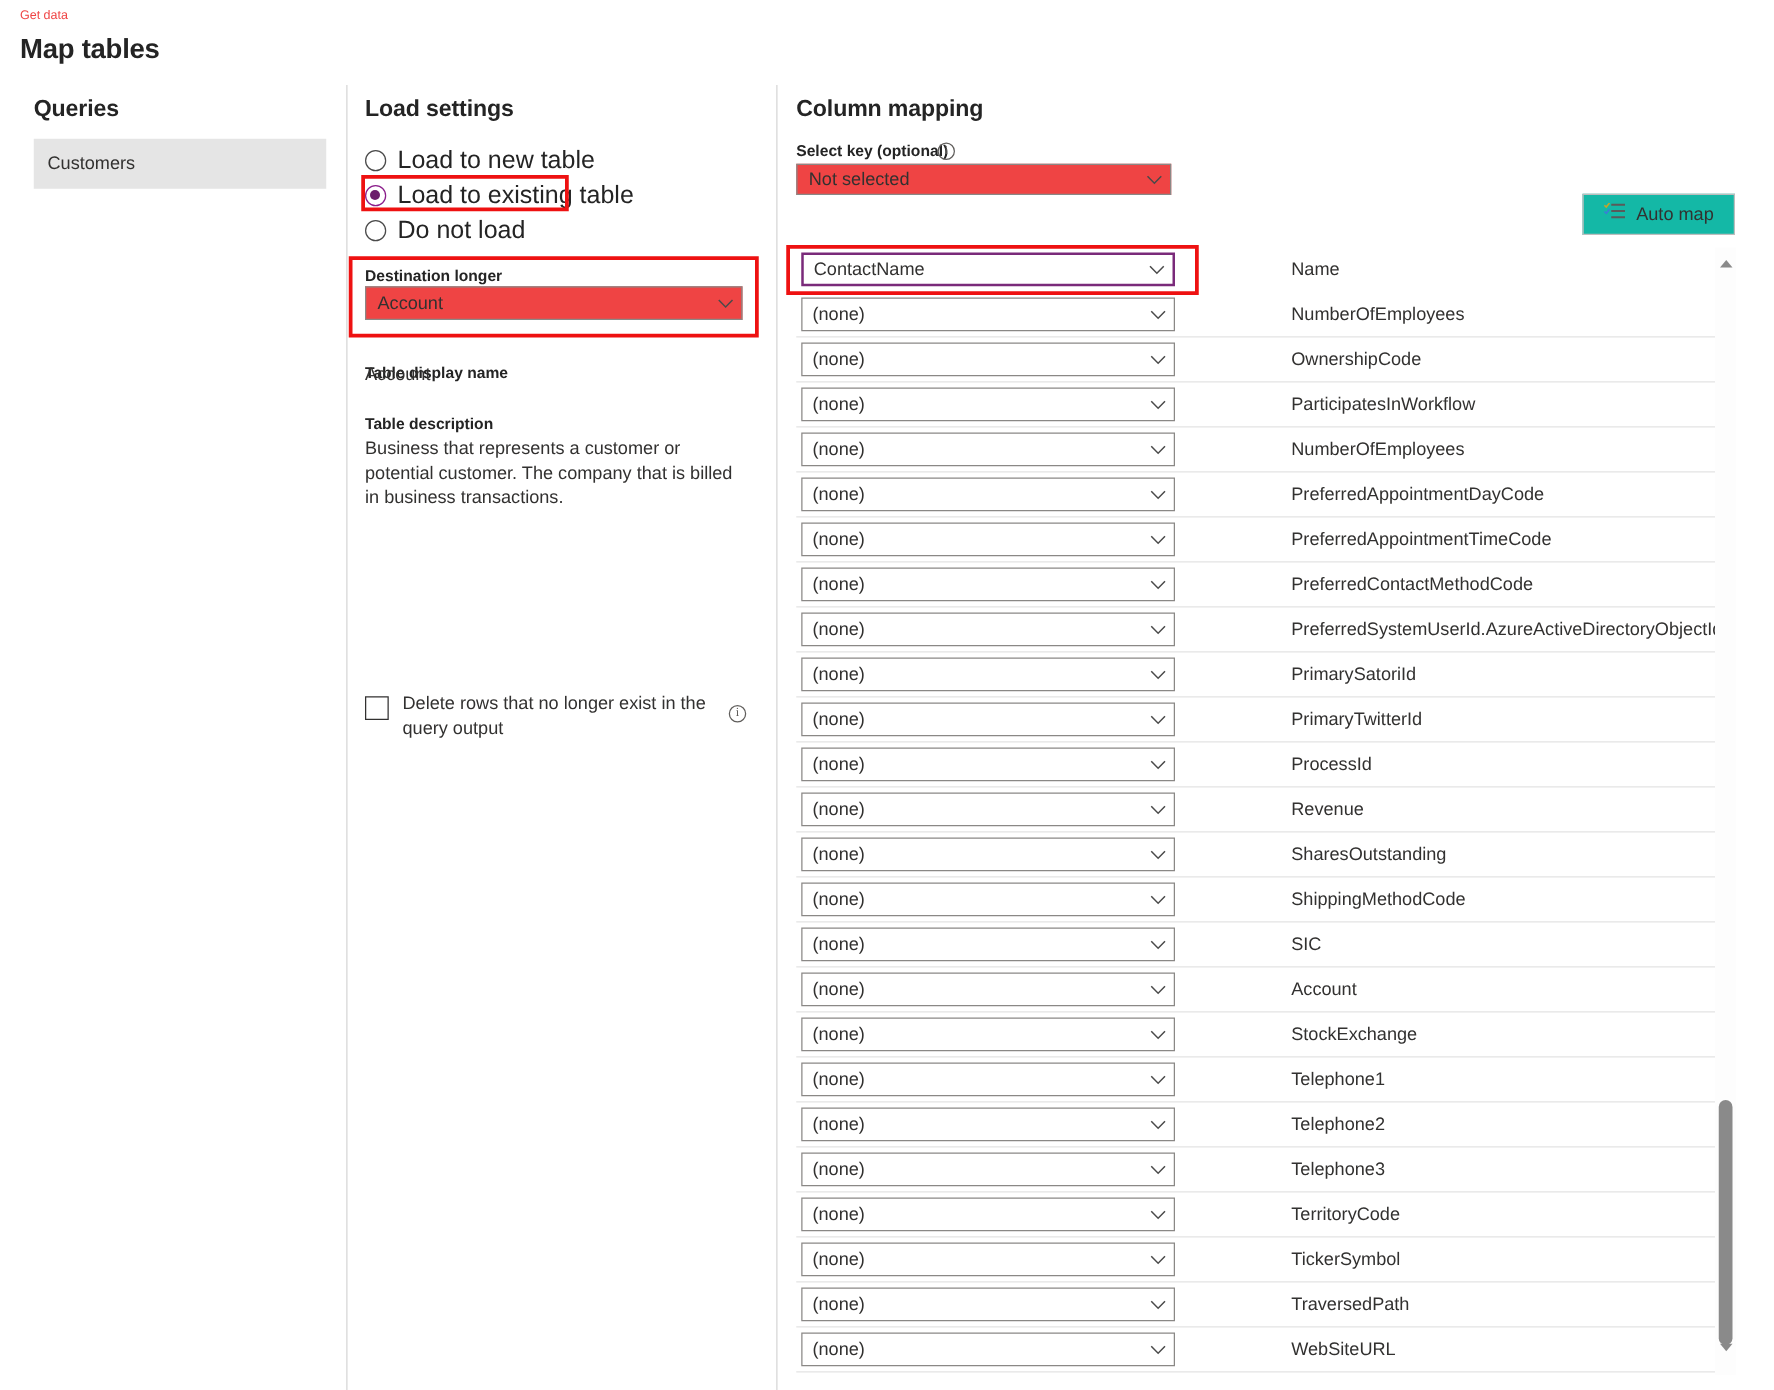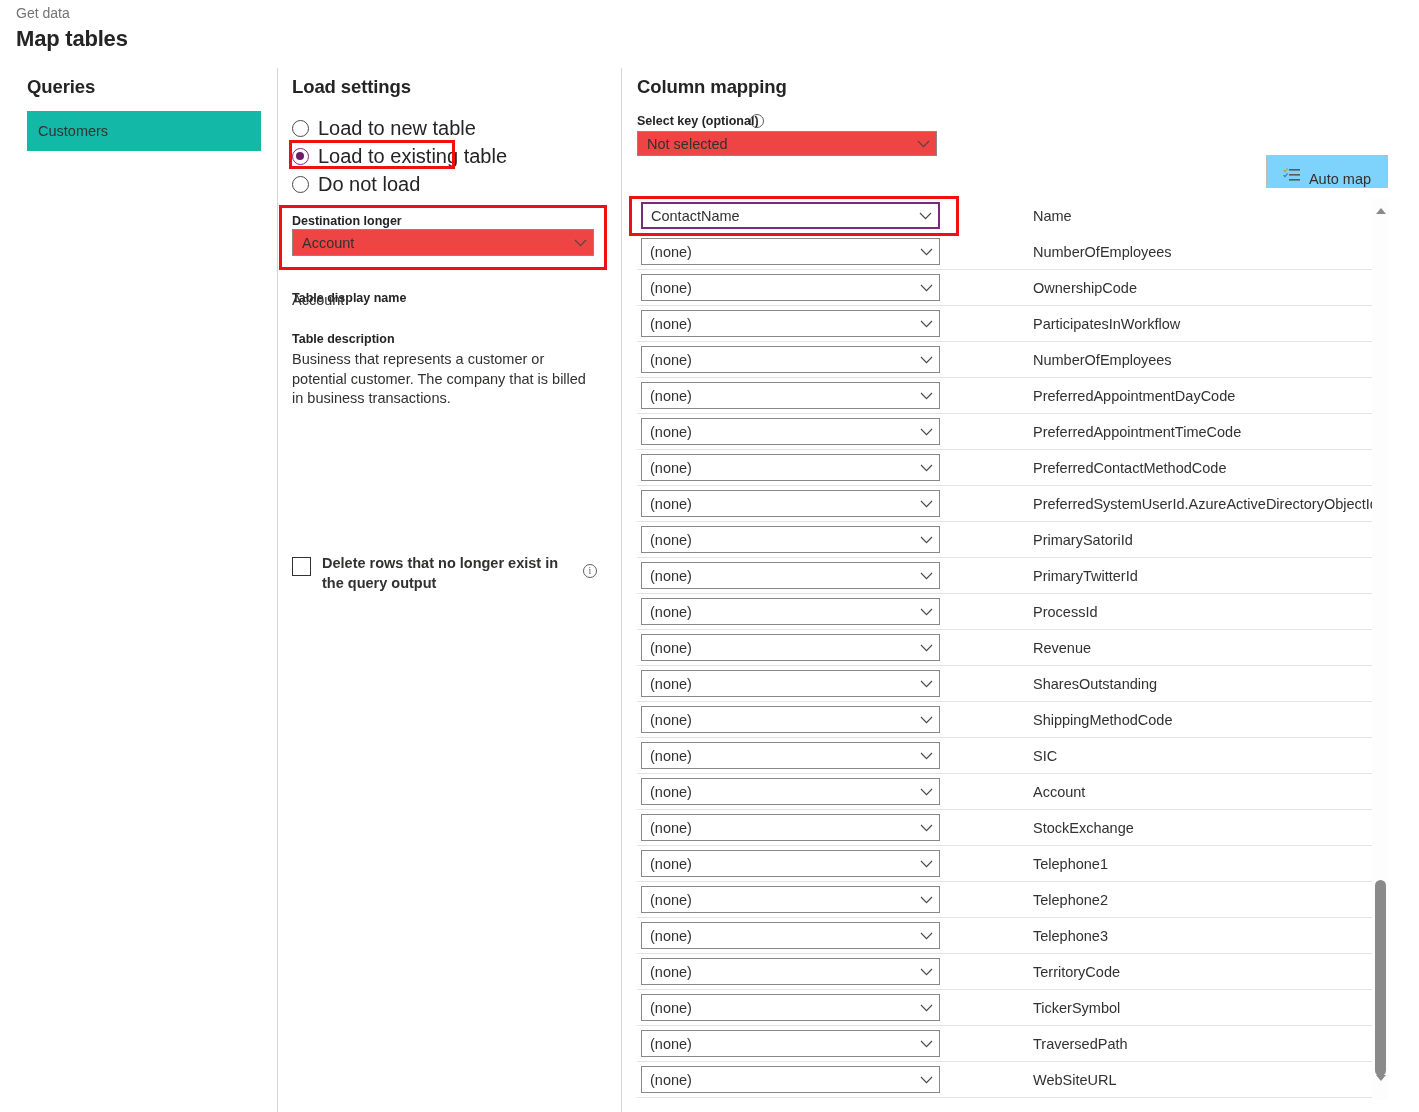--- a/index.html
+++ b/index.html
@@ -16,22 +16,22 @@
     position: relative;
   }
 
   
   .page-header {
     position: absolute;
     left: 16px;
     top: 4px;
   }
   .breadcrumb {
-    font-size: 14px;
-    color: #737373;
+    font-size: 10px;
+    color: #ef4444;
     line-height: 18px;
   }
   .page-title {
     font-size: 22px;
     font-weight: bold;
     color: #242424;
     line-height: 30px;
     margin-top: 2px;
     letter-spacing: -0.2px;
   }
@@ -57,21 +57,21 @@
   }
 
   
   #queries-heading { left: 27px; top: 76px; }
   .query-item {
     position: absolute;
     left: 27px;
     top: 111px;
     width: 234px;
     height: 40px;
-    background: #14b8a6;
+    background: #e5e5e5;
     font-size: 14.5px;
     color: #323130;
     display: flex;
     align-items: center;
     padding-left: 11px;
     box-sizing: border-box;
     cursor: pointer;
   }
 
   
@@ -180,21 +180,20 @@
   #tdesc-label { left: 292px; top: 332px; }
   #tdesc-value { left: 292px; top: 350px; width: 308px; }
 
   .checkbox-row {
     position: absolute;
     left: 292px;
     top: 553px;
     width: 312px;
     display: flex;
     align-items: flex-start;
-    font-weight: bold;
   }
   .cbox {
     width: 19px;
     height: 19px;
     border: 1.4px solid #323130;
     box-sizing: border-box;
     background: #fff;
     flex: none;
     margin-top: 4px;
     cursor: pointer;
@@ -238,24 +237,24 @@
   #selkey-info  { position: absolute; left: 750px; top: 114px; }
   #selkey-combo { left: 637px; top: 131px; width: 300px; height: 25px; }
 
   #automap-btn {
     position: absolute;
     left: 1266px;
     top: 155px;
     width: 122px;
     height: 33px;
     border: 1px solid #bdbdbd;
-    background: #7dd3fc;
+    background: #14b8a6;
     box-sizing: border-box;
     display: flex;
-    align-items: flex-end;
+    align-items: center;
     justify-content: center;
     cursor: pointer;
   }
   #automap-btn .am-label {
     font-size: 14.5px;
     color: #323130;
     margin-left: 9px;
   }
 
   

